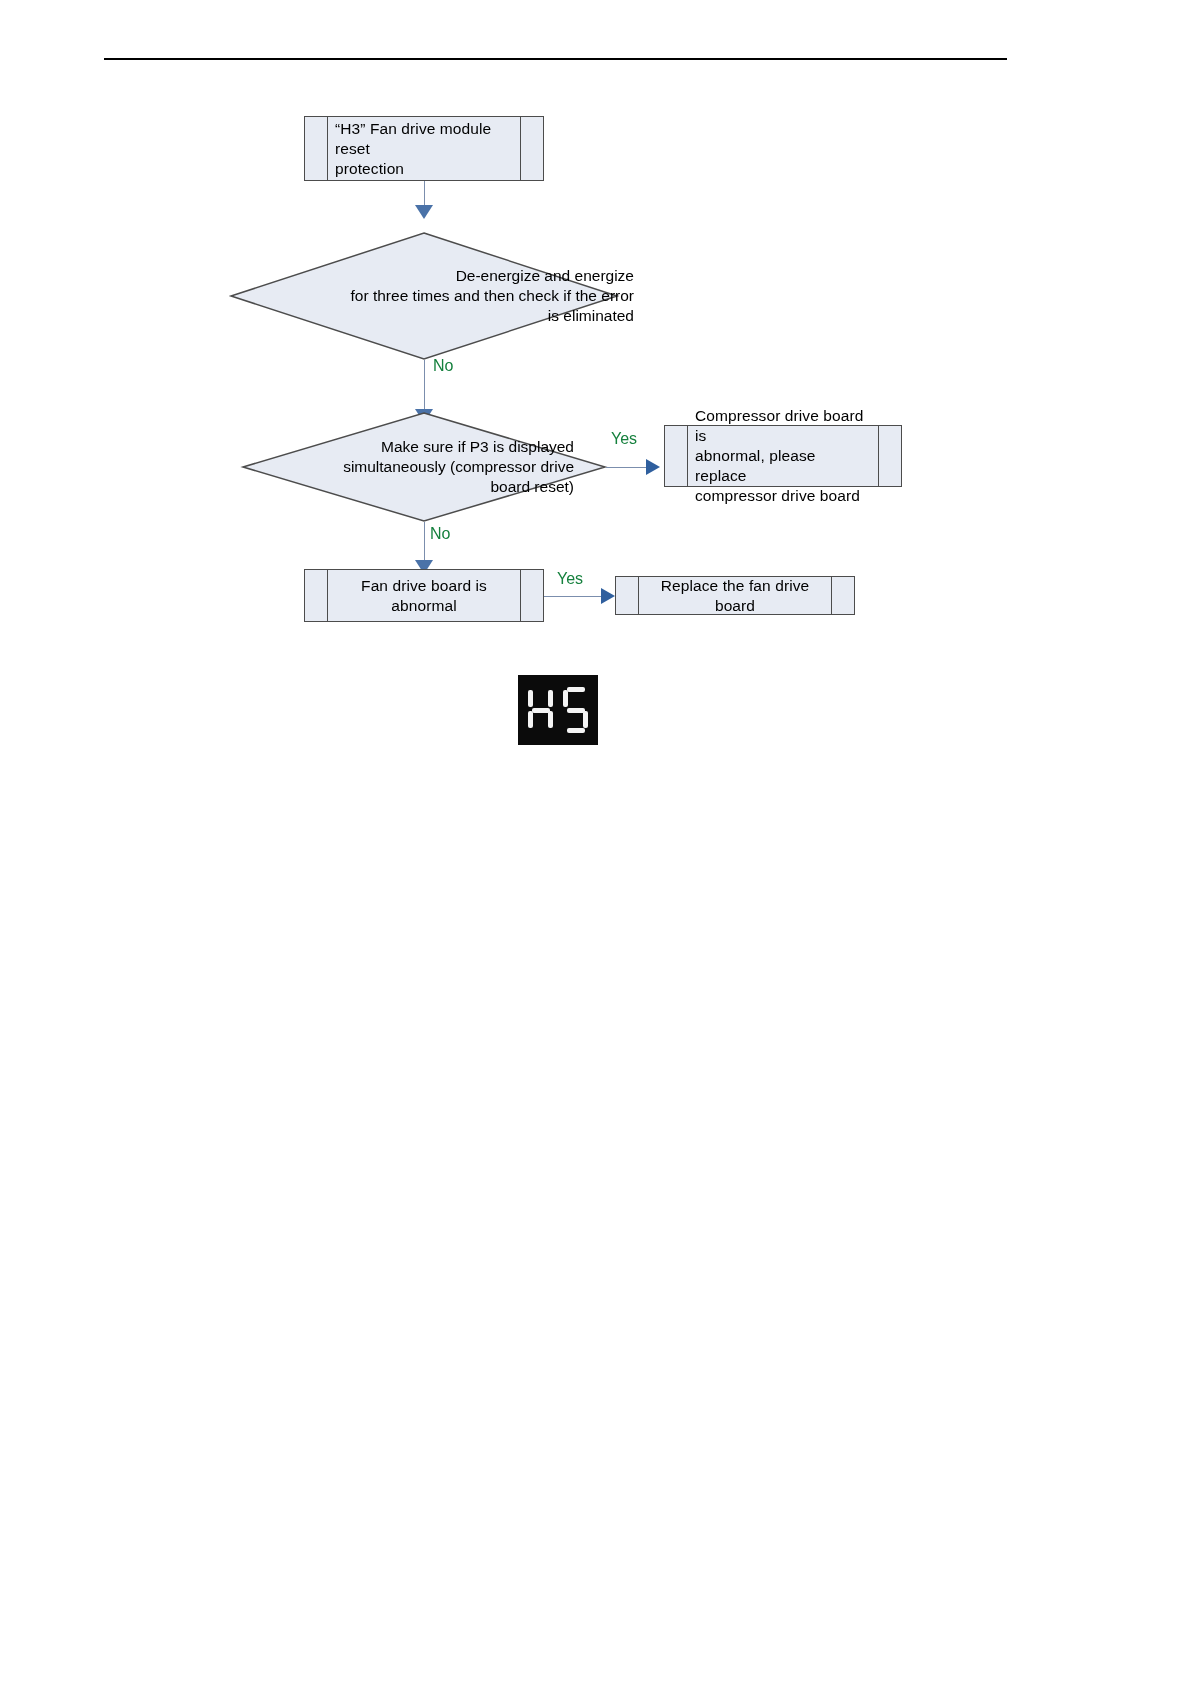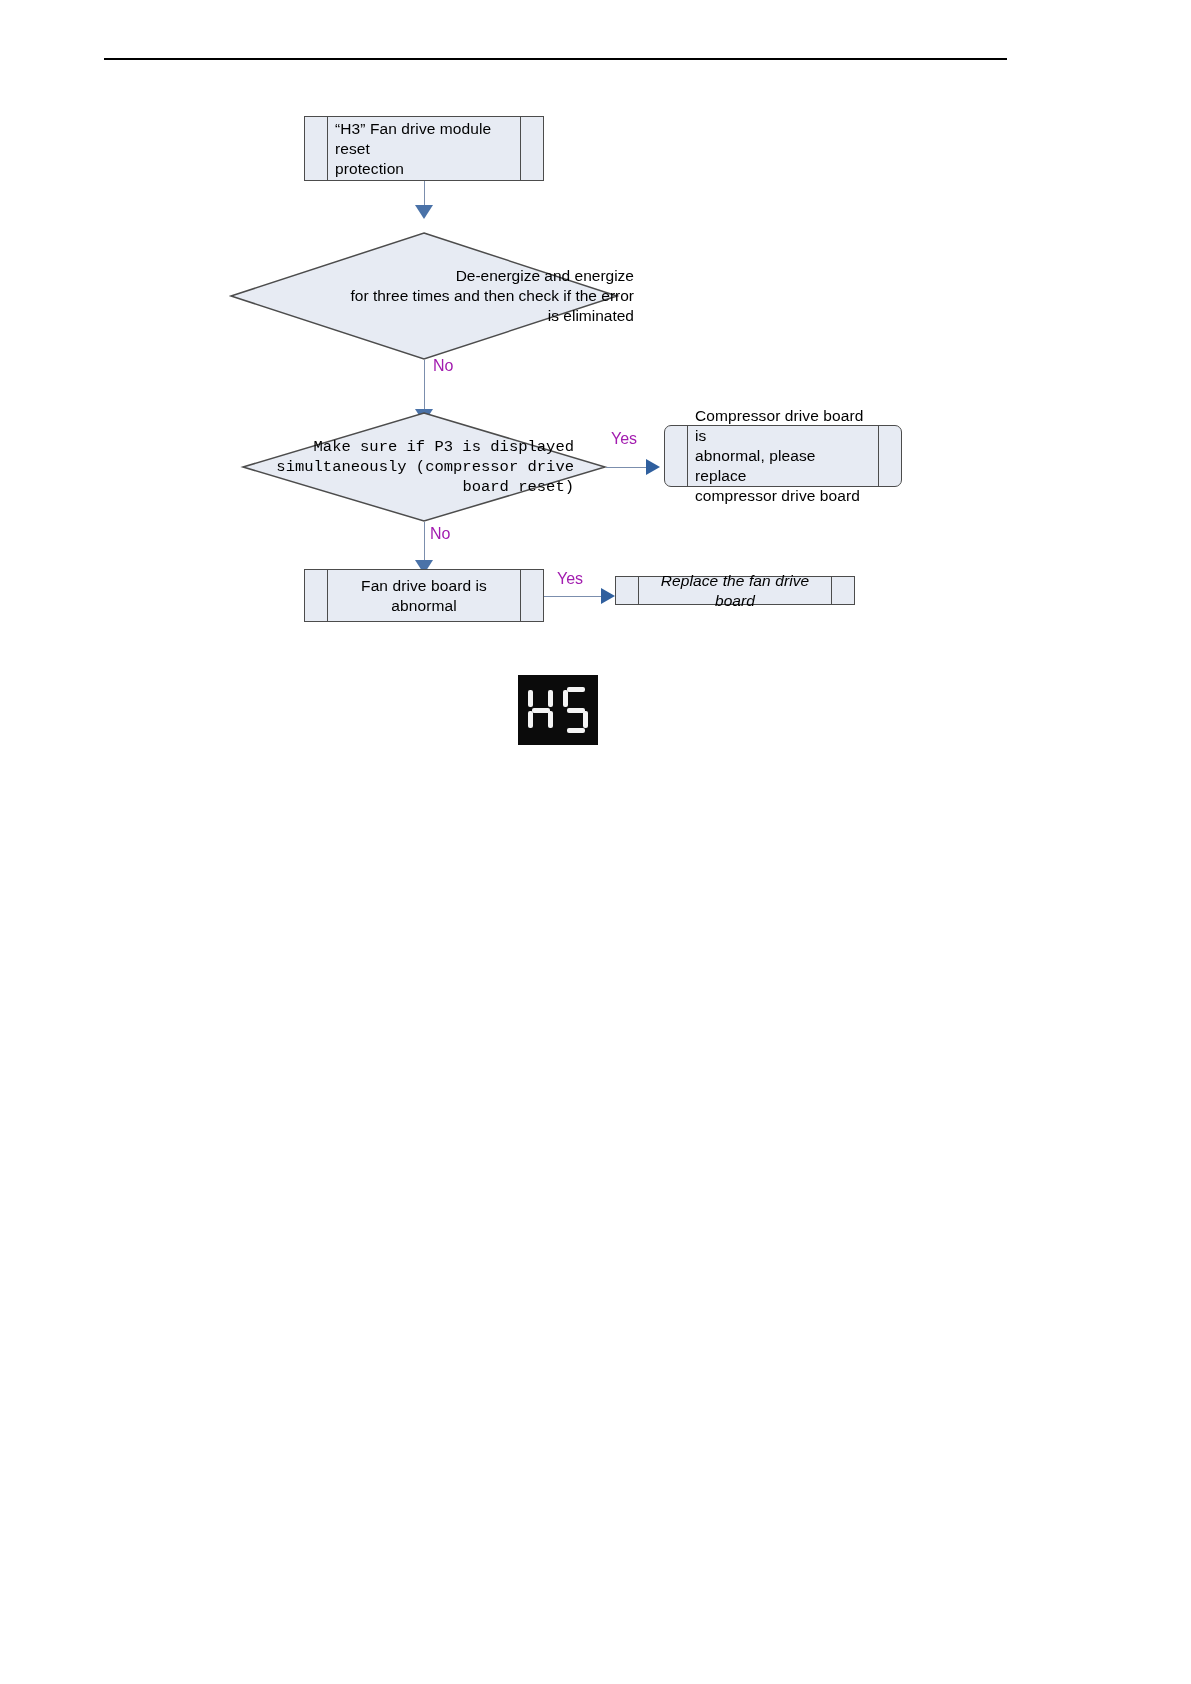--- a/index.html
+++ b/index.html
@@ -127,21 +127,21 @@
     border-top: 8px solid transparent;
     border-bottom: 8px solid transparent;
     border-left: 14px solid #2f5f9e;
   }
 
   
   .edge-label {
     position: absolute;
     font-size: 16px;
     line-height: 18px;
-    color: #a21caf;
+    color: #15803d;
     white-space: nowrap;
   }
 
   
   .led-panel {
     position: absolute;
     background: #0b0b0b;
     display: flex;
     align-items: center;
     justify-content: center;
@@ -209,30 +209,30 @@
     </div>
 
     <div class="vline" style="left:412px; top:360px; height:53px;"></div>
     <div class="arrow-down" style="left:403px; top:409px;"></div>
     <div class="edge-label" style="left:421px; top:357px;">No</div>
 
     <div class="decision" style="left:230px; top:412px; width:364px; height:110px;">
       <svg width="364" height="110" viewBox="0 0 364 110">
         <polygon points="182,1 363,55 182,109 1,55" fill="#e7ebf3" stroke="#4c4c4c" stroke-width="1.5"></polygon>
       </svg>
-      <div class="dtext" style="width:300px;font-family:Liberation Mono, monospace;">Make sure if P3 is displayed
+      <div class="dtext" style="width:300px;">Make sure if P3 is displayed
 simultaneously (compressor drive
 board reset)</div>
     </div>
 
     <div class="hline" style="left:594px; top:467px; width:42px;"></div>
     <div class="arrow-right" style="left:634px; top:459px;"></div>
     <div class="edge-label" style="left:599px; top:430px;">Yes</div>
 
-    <div class="pbox leftal" style="left:652px; top:425px; width:238px; height:62px;border-radius:7px;">
+    <div class="pbox leftal" style="left:652px; top:425px; width:238px; height:62px;">
       <span class="bar-l"></span>
       <span class="bar-r"></span>
       <div class="ptext">Compressor drive board is
 abnormal, please replace
 compressor drive board</div>
     </div>
 
     <div class="vline" style="left:412px; top:522px; height:42px;"></div>
     <div class="arrow-down" style="left:403px; top:560px;"></div>
     <div class="edge-label" style="left:418px; top:525px;">No</div>
@@ -240,21 +240,21 @@
     <div class="pbox center" style="left:292px; top:569px; width:240px; height:53px;">
       <span class="bar-l"></span>
       <span class="bar-r"></span>
       <div class="ptext">Fan drive board is abnormal</div>
     </div>
 
     <div class="hline" style="left:532px; top:596px; width:60px;"></div>
     <div class="arrow-right" style="left:589px; top:588px;"></div>
     <div class="edge-label" style="left:545px; top:570px;">Yes</div>
 
-    <div class="pbox center" style="left:603px; top:576px; width:240px; height:29px;font-style:italic;">
+    <div class="pbox center" style="left:603px; top:576px; width:240px; height:39px;">
       <span class="bar-l"></span>
       <span class="bar-r"></span>
       <div class="ptext">Replace the fan drive board</div>
     </div>
 
   </div>
 
   <div class="led-panel" style="left:518px; top:675px; width:80px; height:70px;">
 
     <div class="digit">

